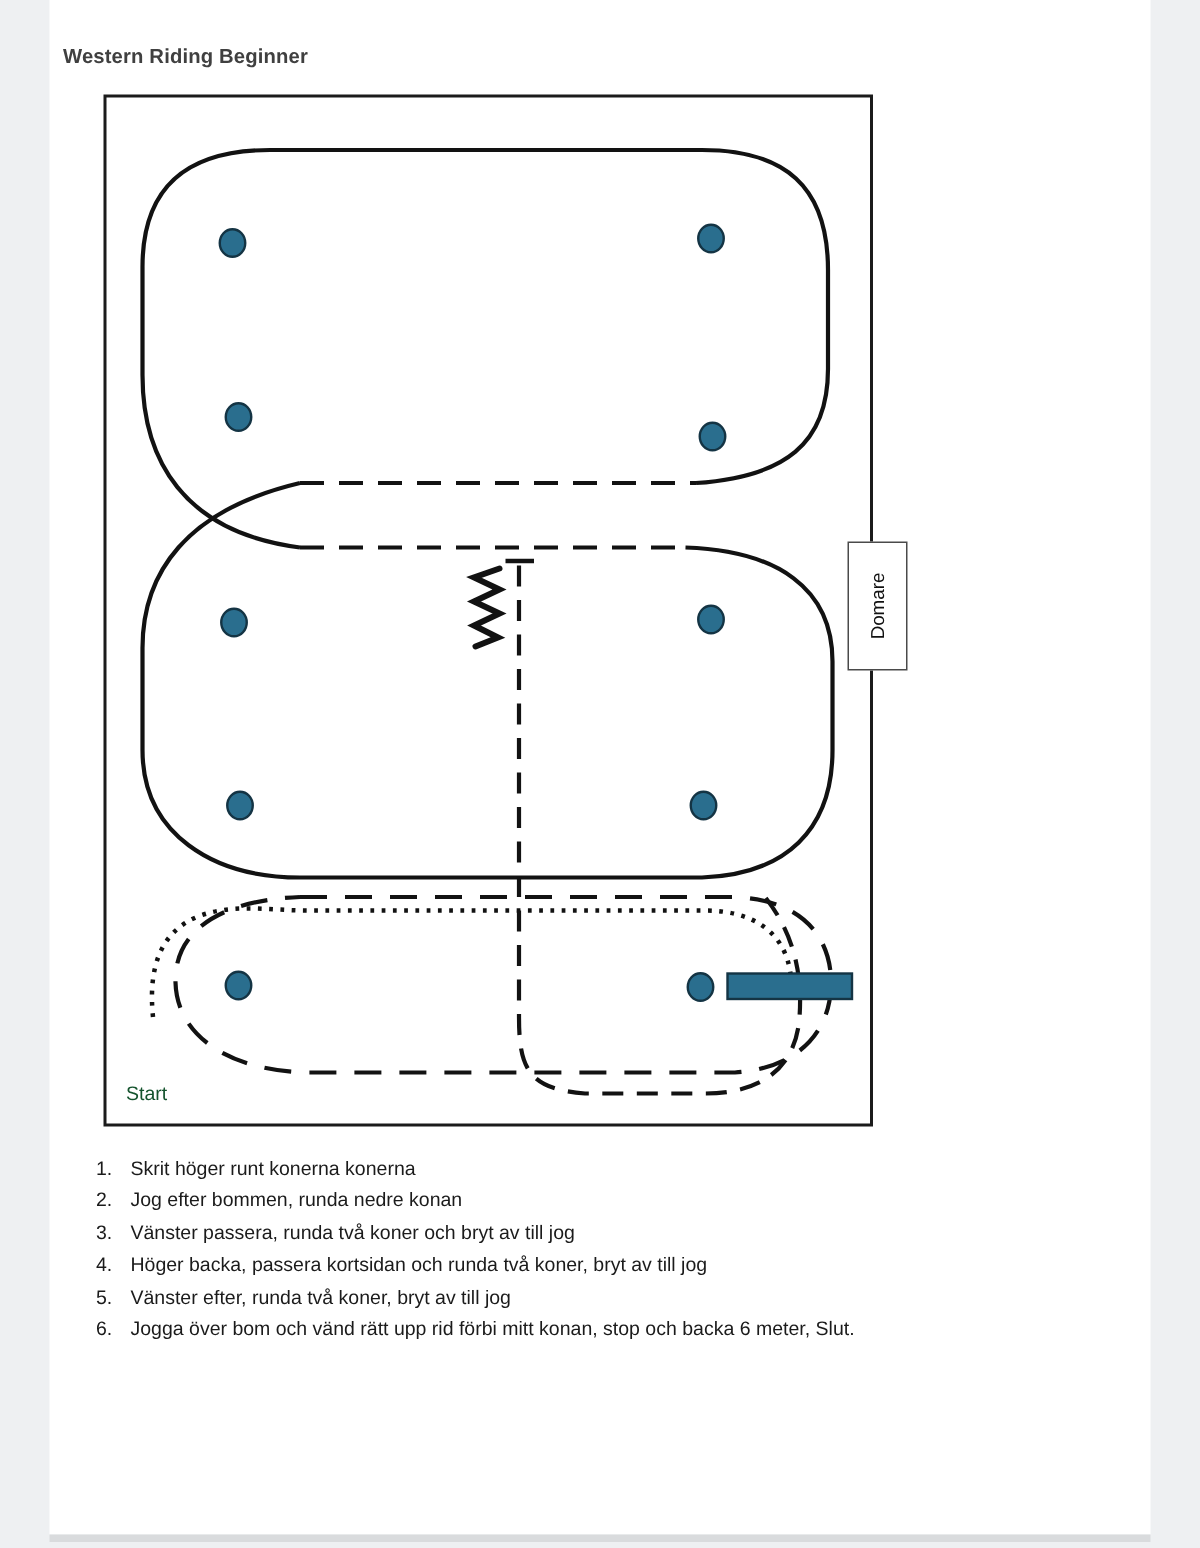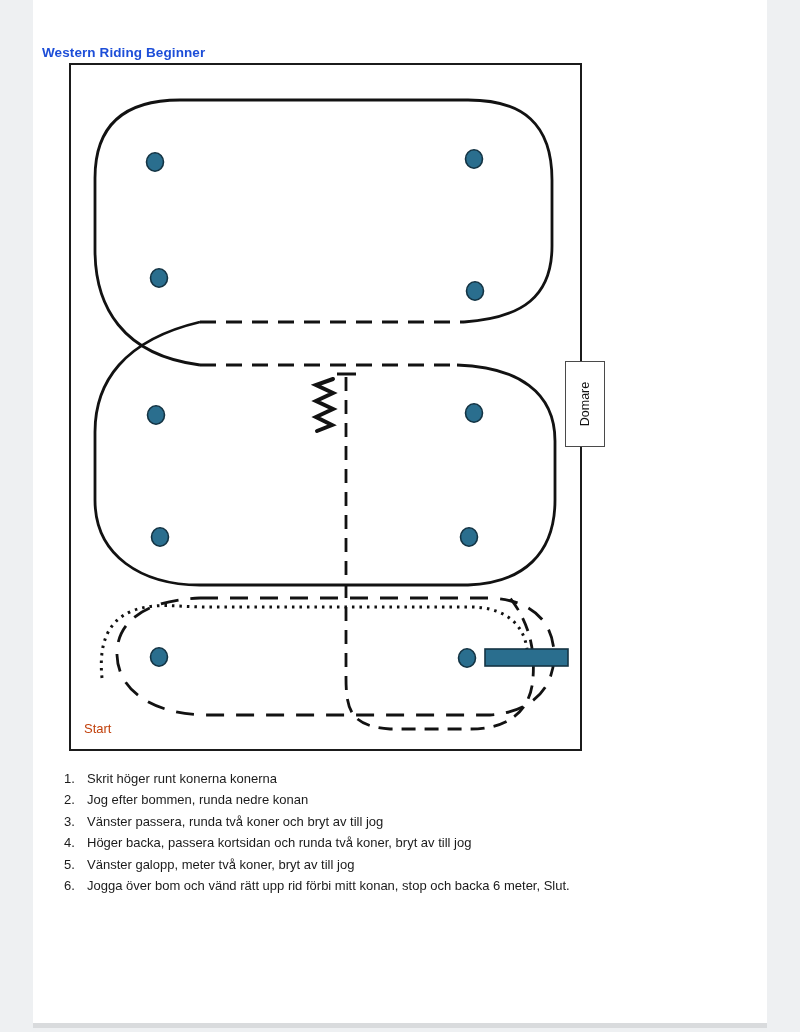--- a/index.html
+++ b/index.html
@@ -14,30 +14,29 @@
   .doc-page{
     position:absolute;left:33px;top:0;width:734px;height:1023px;
     background:#ffffff;
   }
   .page-bottom-strip{
     position:absolute;left:33px;top:1023px;width:734px;height:5px;
     background:#d9dbdd;
   }
   .doc-title{
     position:absolute;left:42px;top:30px;
-    font-size:13.5px;font-weight:bold;letter-spacing:.1px;color:#1d4ed8;
+    font-size:13.5px;font-weight:bold;letter-spacing:.1px;color:#404040;
     white-space:nowrap;
-    margin-top:15px;
   }
   .pattern-svg{
     position:absolute;left:0;top:0;width:734px;height:1023px;
   }
   .start-label{
     position:absolute;left:84px;top:721px;
-    font-size:13px;color:#c2410c;
+    font-size:13px;color:#14532d;
   }
   .judge-box{
     position:absolute;left:565px;top:361px;width:40px;height:86px;
     background:#ffffff;border:1px solid #4a4a4a;
     display:flex;align-items:center;justify-content:center;
     box-sizing:border-box;
   }
   .judge-box span{
     transform:rotate(-90deg);
     font-size:12.5px;color:#111;white-space:nowrap;
@@ -119,19 +118,19 @@
   <div class="instr-row">
     <span class="instr-num">3.</span>
     <span class="instr-text">Vänster passera, runda två koner och bryt av till jog</span>
   </div>
   <div class="instr-row">
     <span class="instr-num">4.</span>
     <span class="instr-text">Höger backa, passera kortsidan och runda två koner, bryt av till jog</span>
   </div>
   <div class="instr-row">
     <span class="instr-num">5.</span>
-    <span class="instr-text">Vänster galopp, meter två koner, bryt av till jog</span>
+    <span class="instr-text">Vänster efter, runda två koner, bryt av till jog</span>
   </div>
   <div class="instr-row">
     <span class="instr-num">6.</span>
     <span class="instr-text">Jogga över bom och vänd rätt upp rid förbi mitt konan, stop och backa 6 meter, Slut.</span>
   </div>
 </div>
 
 </body></html>

